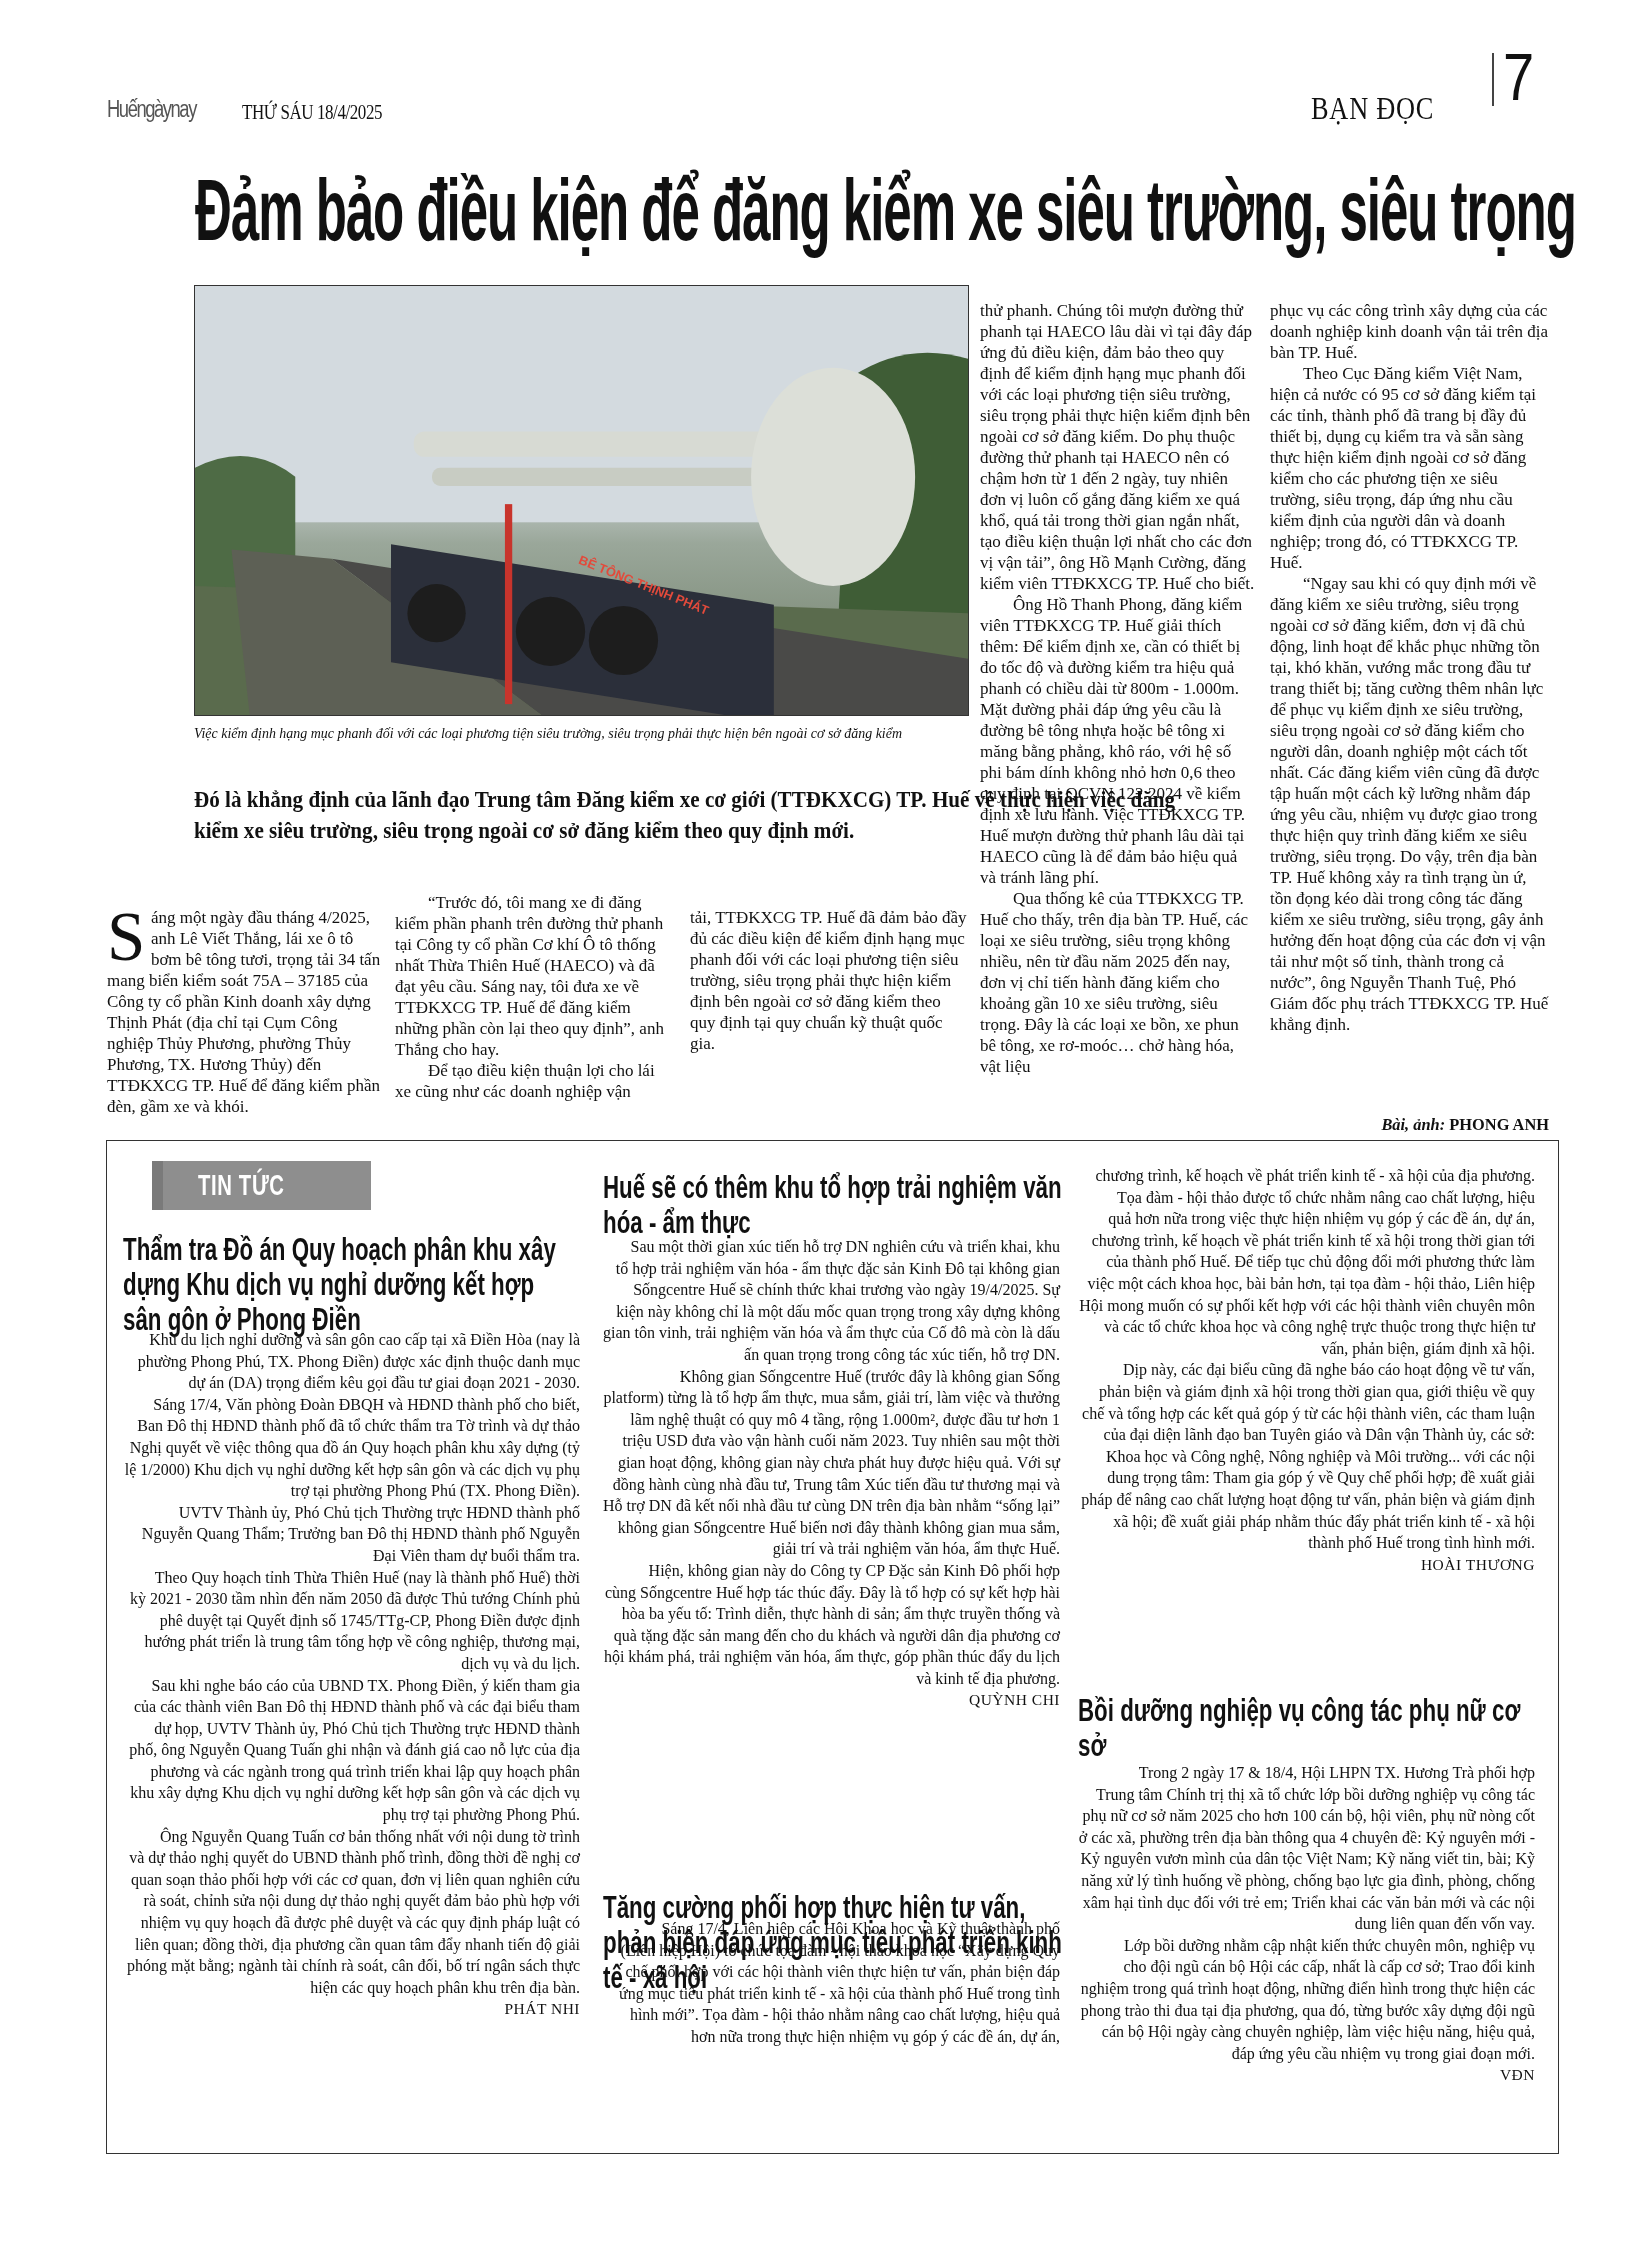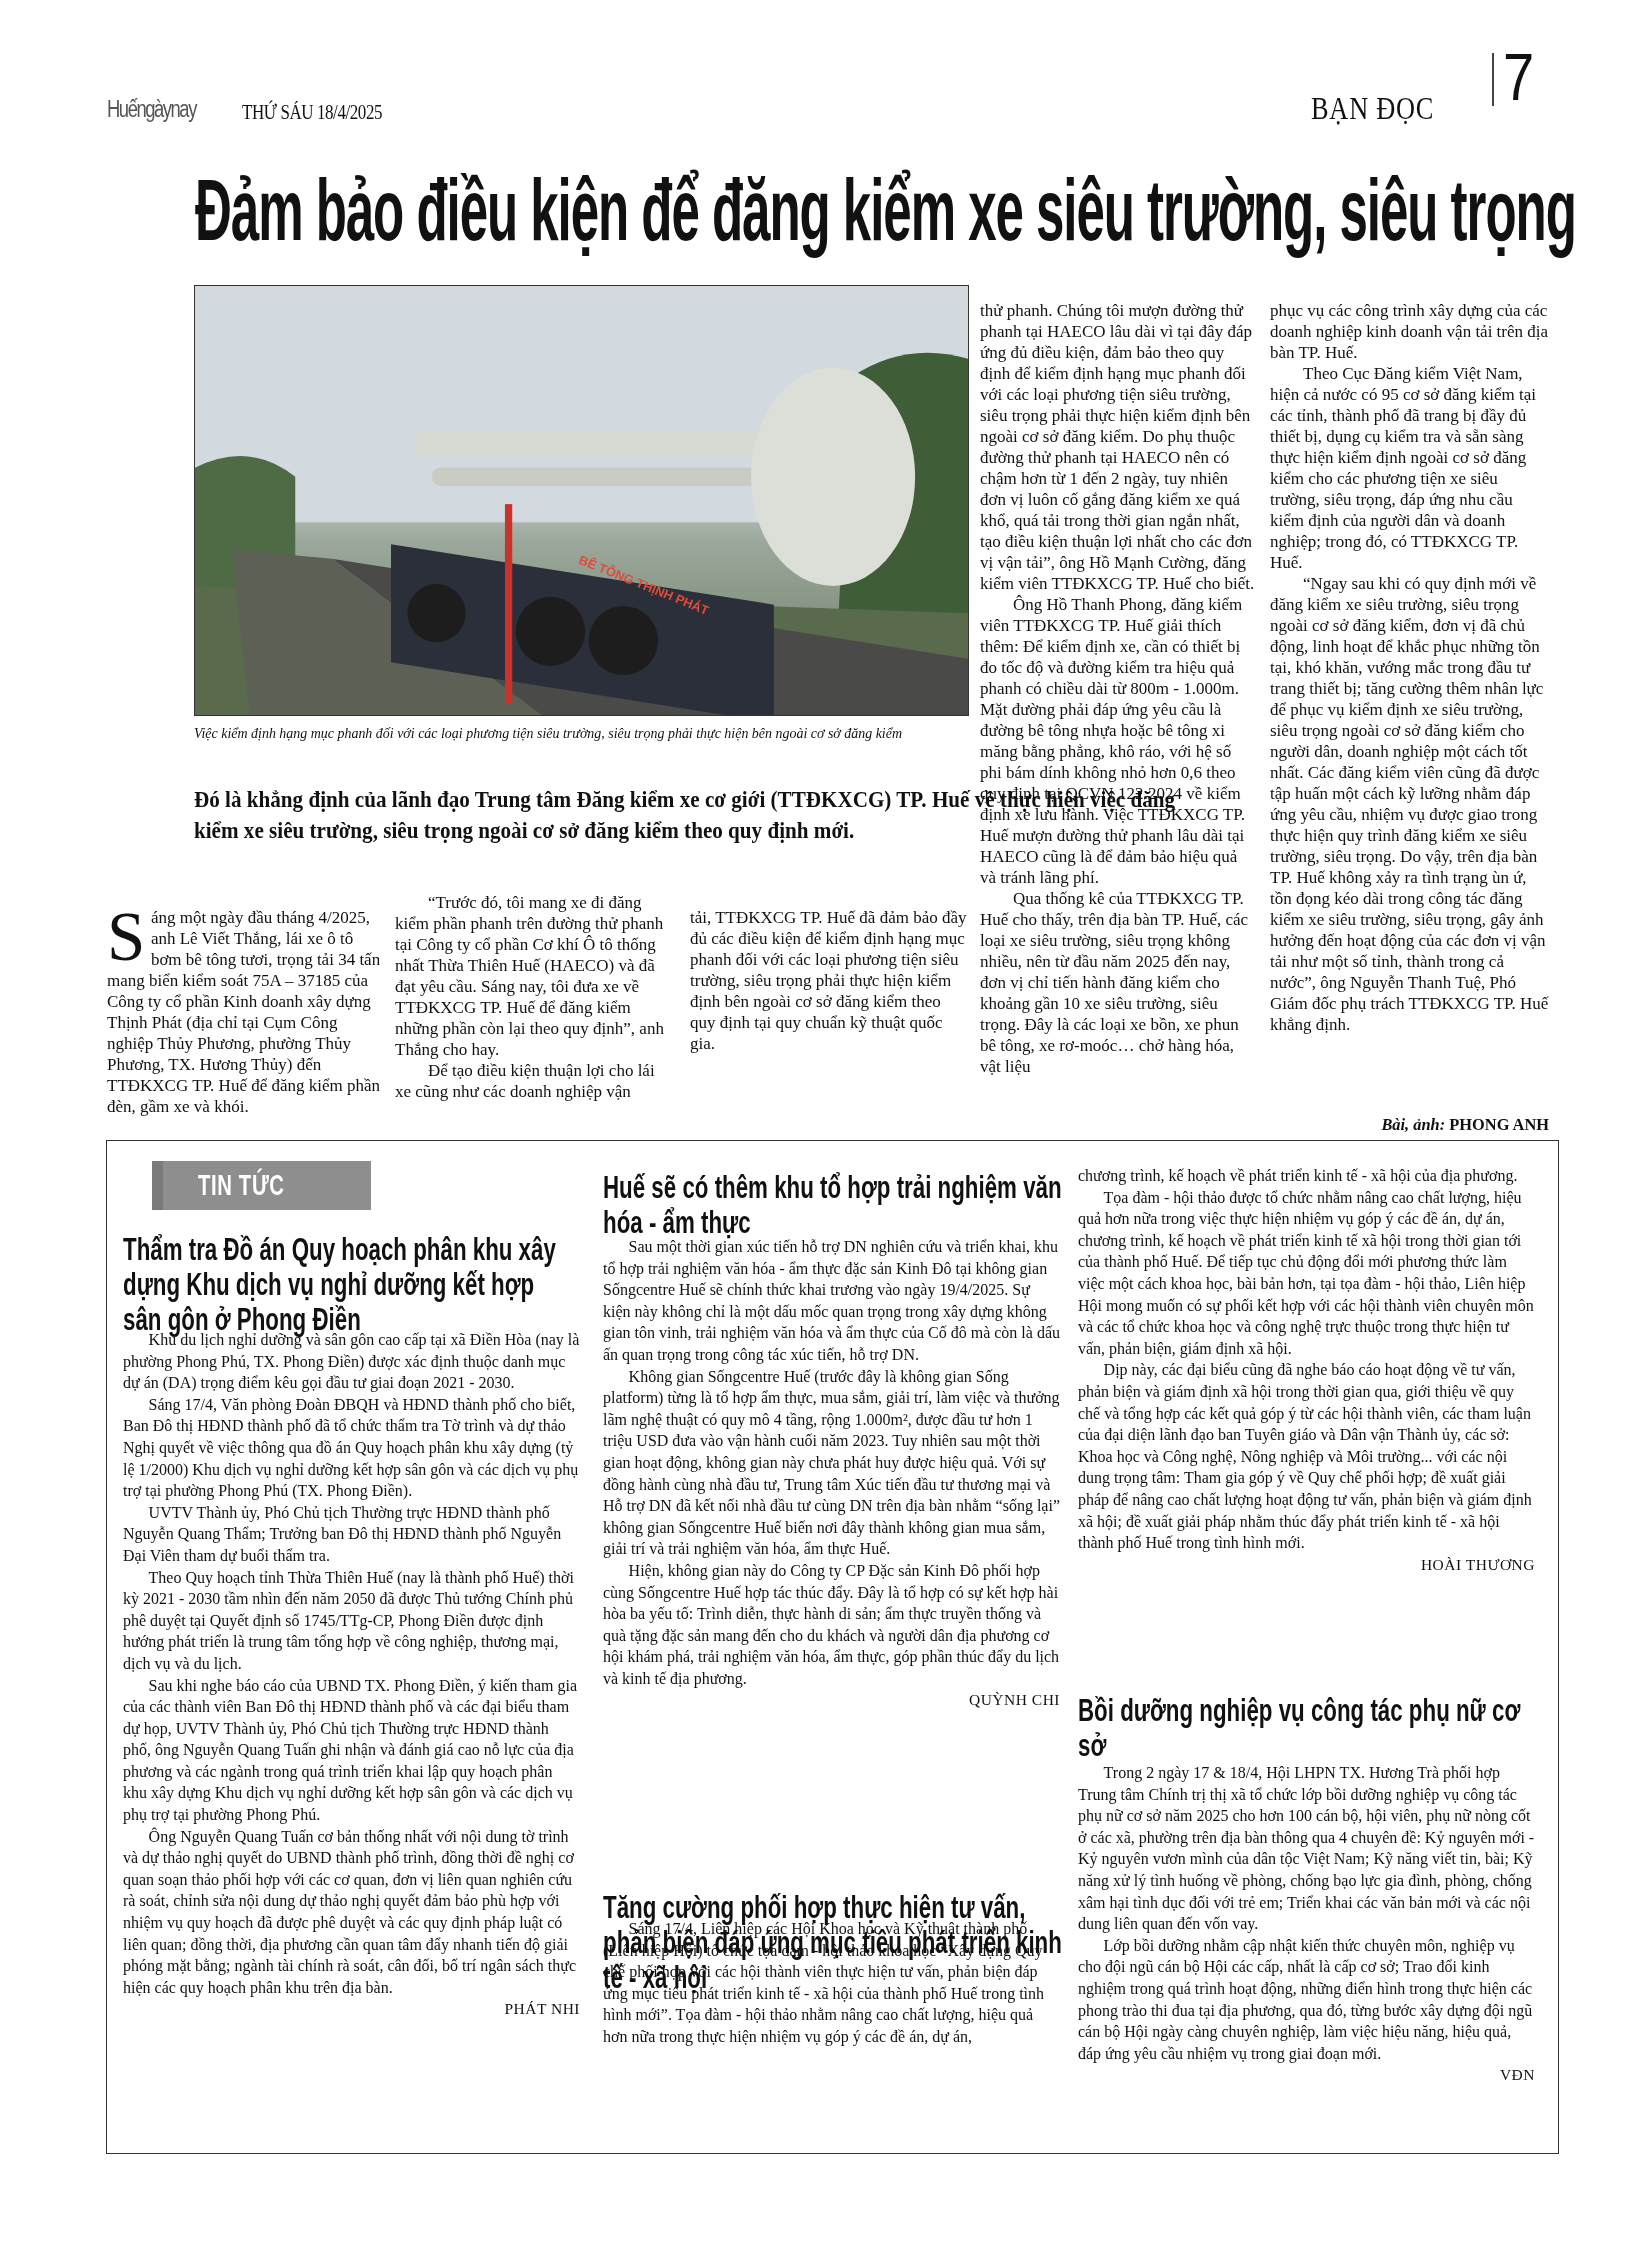--- a/index.html
+++ b/index.html
@@ -40,21 +40,21 @@
   #byline-main { left: 1270px; top: 1115px; width: 279px; text-align: right; font-size: 16.4px; }
   #byline-main i { font-weight: bold; }
 
   
   #news-box { left: 106px; top: 1140px; width: 1453px; height: 1014px; border: 1.8px solid #333; border-right-width: 1.8px; }
   #news-tag { left: 124px; top: 1161px; width: 219px; height: 49px; background: #8e8e8e; border-left: 11px solid #7a7a7a; margin-left: 28px; }
   #news-tag span { display: block; padding-left: 50px; line-height: 49px; color: #fff; font-family: "Liberation Sans", sans-serif; font-weight: bold; font-size: 29px; transform: scaleX(0.7); transform-origin: left; letter-spacing: 0.9px; }
 
   .nh { font-family: "Liberation Sans", sans-serif; font-weight: bold; font-size: 31px; line-height: 35px; transform: scaleX(0.72); transform-origin: left; }
   .ncol { font-size: 16px; line-height: 21.6px; }
-  .ncol p { text-indent: 25.6px; }
+  .ncol p { text-indent: 25.6px; text-align: right; }
   .sign { text-align: right; font-weight: normal; font-size: 15.5px; letter-spacing: 0.5px; }
 
   #news1-title { left: 123px; top: 1232px; width: 621px; }
   #news1-body { left: 123px; top: 1329px; width: 457px; }
 
   #news2-title { left: 603px; top: 1170px; width: 640px; }
   #news2-body { left: 603px; top: 1236px; width: 457px; }
   #news3-title { left: 603px; top: 1890px; width: 640px; }
   #news3-body { left: 603px; top: 1904px; width: 457px; margin-top: 14px; }
 

